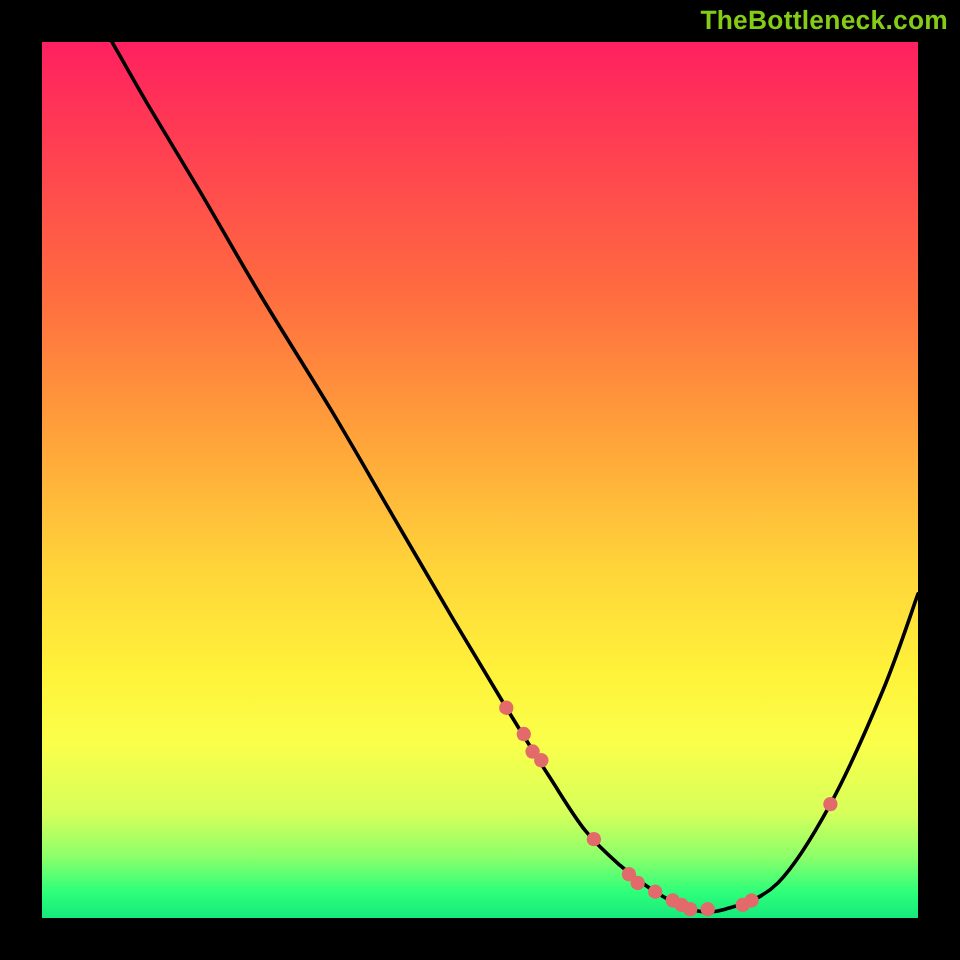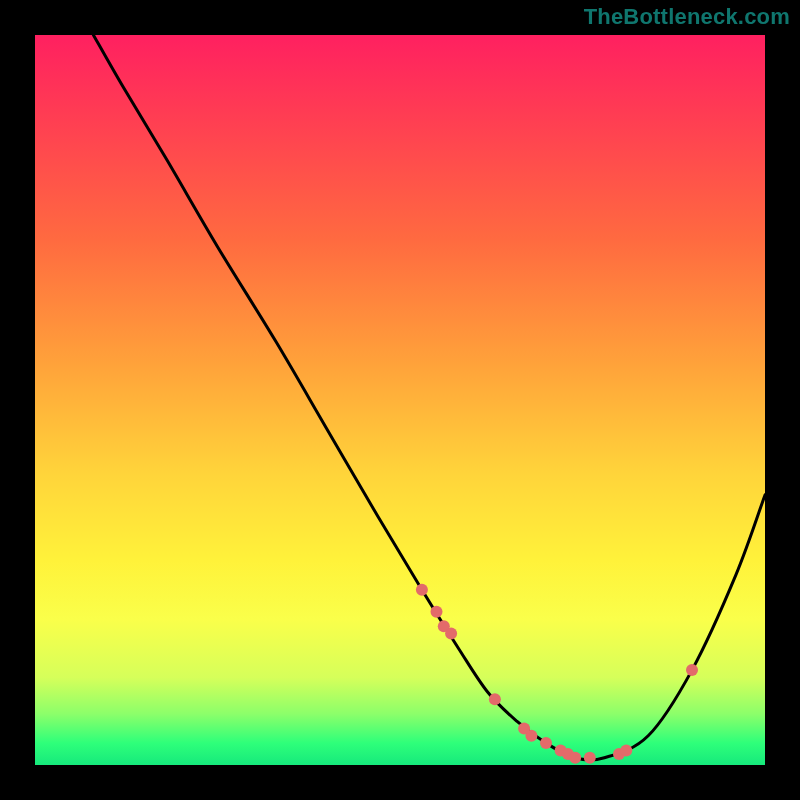--- a/index.html
+++ b/index.html
@@ -14,21 +14,21 @@
   .frame {
     position: relative;
     width: 800px;
     height: 800px;
     background: #000;
   }
   .watermark {
     position: absolute;
     top: 4px;
     right: 10px;
-    color: #0f766e;
+    color: #84cc16;
     font-size: 22px;
     font-weight: 600;
     letter-spacing: 0.2px;
     z-index: 3;
   }
   .plot-area {
     position: absolute;
     left: 35px;
     top: 35px;
     width: 730px;

